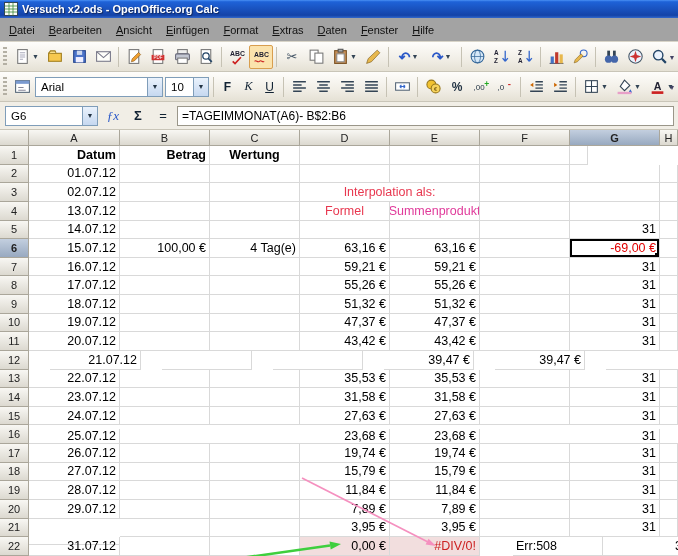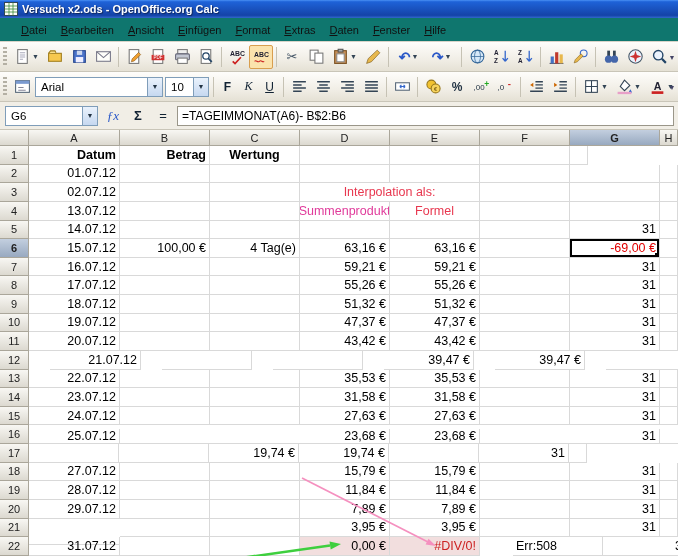--- a/index.html
+++ b/index.html
@@ -6,21 +6,21 @@
   html,body { width:678px; height:556px; overflow:hidden; }
   body { font-family:"Liberation Sans", sans-serif; background:#ece9e2; position:relative; }
 
   
   .titlebar { height:18px; display:flex; align-items:center; gap:4px; padding:0 4px;
     background:linear-gradient(180deg,#4a90f4 0%,#1e62d8 10%,#1a54c2 45%,#1443a8 85%,#3268cc 100%); }
   .titlebar .title { color:#fff; font-size:11px; font-weight:bold; text-shadow:1px 1px 1px #10265a; white-space:nowrap; }
   .appicon { display:inline-flex; }
 
   
-  .menubar { height:24px; background:#0f766e; border-bottom:1px solid #d8d4c8; display:flex; align-items:center; padding-left:14px; }
+  .menubar { height:24px; background:#a3a3a3; border-bottom:1px solid #d8d4c8; display:flex; align-items:center; padding-left:2px; }
   .menu-item { display:inline-block; font-size:11px; padding:4px 7px; color:#111; }
   .menu-item::first-letter { text-decoration:underline; }
 
   
   .toolbar { height:30px; background:linear-gradient(#fefdfb,#f1eee6 60%,#e5e1d5); border-bottom:1px solid #c9c5b8;
     display:flex; align-items:center; padding:0 2px; position:relative; overflow:hidden; }
   .grip { width:4px; height:20px; margin:0 3px 0 1px; flex:0 0 auto;
     background:repeating-linear-gradient(180deg,#b4b0a4 0 2px,transparent 2px 4px); }
   .sep { width:1px; height:20px; background:#c6c2b4; margin:0 3px; flex:0 0 auto; }
   .tbtn { width:24px; height:24px; display:inline-flex; align-items:center; justify-content:center; border-radius:2px; flex:0 0 auto; position:relative; }
@@ -427,22 +427,22 @@
           <span class="cell red-note ctr sp2" style="width: 180px;">Interpolation als:</span>
           <span class="cell" style="width: 90px;"></span>
           <span class="cell" style="width: 90px;"></span>
           <span class="cell" style="width: 18px;"></span>
         </div>
         <div class="grow" style="height: 18.6364px;">
           <span class="hcell" style="width: 29px; height: 18.6364px;">4</span>
           <span class="cell" style="width: 91px;">13.07.12</span>
           <span class="cell" style="width: 90px;"></span>
           <span class="cell" style="width: 90px;"></span>
+          <span class="cell red-note ctr" style="width: 90px;">Formel</span>
           <span class="cell mag ctr" style="width: 90px;">Summenprodukt</span>
-          <span class="cell red-note ctr" style="width: 90px;">Formel</span>
           <span class="cell" style="width: 90px;"></span>
           <span class="cell" style="width: 90px;"></span>
           <span class="cell" style="width: 18px;"></span>
         </div>
         <div class="grow" style="height: 18.6364px;">
           <span class="hcell" style="width: 29px; height: 18.6364px;">5</span>
           <span class="cell" style="width: 91px;">14.07.12</span>
           <span class="cell" style="width: 90px;"></span>
           <span class="cell" style="width: 90px;"></span>
           <span class="cell" style="width: 90px;"></span>
@@ -567,20 +567,21 @@
           <span class="cell" style="width: 90px;"></span>
           <span class="cell" style="width: 90px;"></span>
           <span class="cell" style="width: 90px;">23,68 €</span>
           <span class="cell" style="width: 90px;">23,68 €</span>
           <span class="cell" style="width: 90px;"></span>
           <span class="cell" style="width: 90px;">31</span>
           <span class="cell" style="width: 18px;"></span>
         </div>
         <div class="grow" style="height: 18.6364px;">
           <span class="hcell" style="width: 29px; height: 18.6364px;">17</span>
+          <span class="cell" style="width: 91px;">26.07.12</span>
           <span class="cell" style="width: 90px;"></span>
           <span class="cell" style="width: 90px;"></span>
           <span class="cell" style="width: 90px;">19,74 €</span>
           <span class="cell" style="width: 90px;">19,74 €</span>
           <span class="cell" style="width: 90px;"></span>
           <span class="cell" style="width: 90px;">31</span>
           <span class="cell" style="width: 18px;"></span>
         </div>
         <div class="grow" style="height: 18.6364px;">
           <span class="hcell" style="width: 29px; height: 18.6364px;">18</span>

